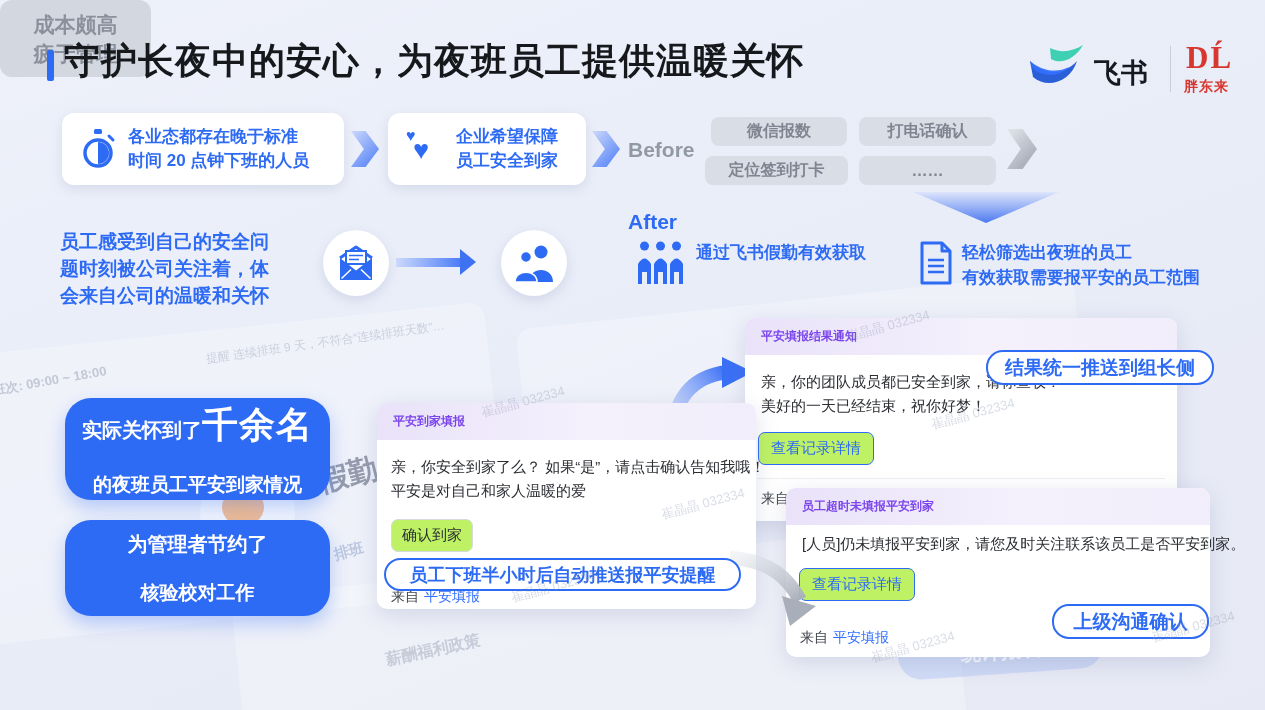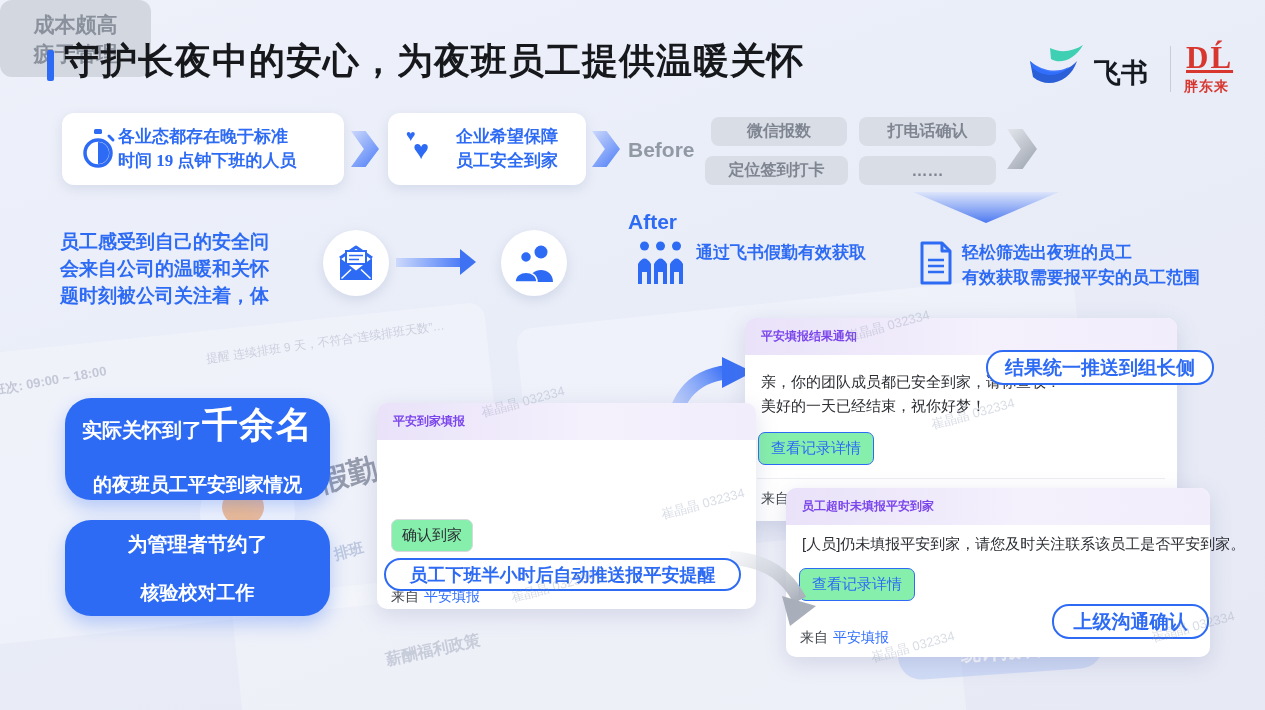--- a/index.html
+++ b/index.html
@@ -12,21 +12,21 @@
   .bg-faint{position:absolute;color:rgba(120,130,155,0.38);font-weight:bold;white-space:nowrap;}
   .bg-pill{position:absolute;background:rgba(173,196,245,0.45);border-radius:23px;color:rgba(255,255,255,0.85);
            font-weight:bold;font-size:20px;display:flex;align-items:center;justify-content:center;transform:rotate(-4deg);}
   .wm{position:absolute;color:rgba(140,152,175,0.34);font-size:13px;transform:rotate(-15deg);white-space:nowrap;z-index:6;}
   
   .accent-bar{left:47px;top:50px;width:7px;height:31px;background:#2e6bf4;border-radius:2px;}
   .page-title{left:64px;top:37px;font-size:36px;font-weight:800;color:#16181c;letter-spacing:1px;white-space:nowrap;}
   .feishu-text{left:1094px;top:55px;font-size:27px;font-weight:800;color:#151a21;}
   .logo-divider{left:1170px;top:46px;width:1px;height:46px;background:#c9cdd8;}
   .dl-text{left:1186px;top:40px;font-size:31px;font-weight:bold;color:#d7372f;
-           font-family:"Liberation Serif","DejaVu Serif",serif;letter-spacing:2px;text-decoration:underline;}
+           font-family:"Liberation Serif","DejaVu Serif",serif;letter-spacing:2px;}
   .dl-sub{left:1184px;top:78px;font-size:14px;font-weight:bold;color:#d7372f;letter-spacing:1px;}
   
   .white-box{position:absolute;background:#fff;border-radius:12px;box-shadow:0 4px 12px rgba(110,125,170,0.18);
              display:flex;align-items:center;}
   .flow-text{color:#2e6bf4;font-weight:bold;font-size:17px;line-height:24px;white-space:nowrap;}
   .chev{position:absolute;clip-path:polygon(0% 0%,52% 0%,100% 50%,52% 100%,0% 100%,46% 50%);}
   .chev-blue{background:linear-gradient(135deg,#cdd9fb,#4a7bf7);}
   .chev-gray{background:linear-gradient(135deg,#e3e6ec,#9aa1ad);}
   .before-label{left:628px;top:138px;font-size:21px;font-weight:bold;color:#9199a5;}
   .gray-pill{position:absolute;background:#d9dde5;border-radius:8px;color:#7e8591;font-weight:bold;font-size:16px;
@@ -53,21 +53,21 @@
   .stat-prefix{font-size:20px;font-weight:bold;}
   .stat-big{font-size:36px;font-weight:800;letter-spacing:1px;}
   .stat-line2{font-size:19px;font-weight:bold;margin-top:22px;white-space:nowrap;}
   
   .card{position:absolute;background:#fff;border-radius:10px;box-shadow:0 6px 22px rgba(100,110,160,0.2);}
   .card-header{position:absolute;left:0;top:0;right:0;height:37px;border-radius:10px 10px 0 0;
                background:linear-gradient(90deg,#e9e2f9 0%,#f4f0fc 55%,#f1edfa 100%);
                display:flex;align-items:center;padding-left:16px;box-sizing:border-box;}
   .card-title{color:#7b45ec;font-weight:bold;font-size:12px;}
   .card-body{position:absolute;color:#2b2e33;font-size:15px;line-height:24px;white-space:nowrap;}
-  .card-btn{position:absolute;background:#86efac;border:1px solid #d6d9de;border-radius:7px;color:#2b2e33;
+  .card-btn{position:absolute;background:#bef264;border:1px solid #d6d9de;border-radius:7px;color:#2b2e33;
             font-size:15px;display:flex;align-items:center;justify-content:center;cursor:pointer;}
   .card-btn-blue{border:1.5px solid #2e6bf4;color:#2e6bf4;}
   .callout-pill{position:absolute;background:#fff;border:2px solid #2e6bf4;border-radius:17px;color:#2e6bf4;
                 font-weight:bold;display:flex;align-items:center;justify-content:center;white-space:nowrap;z-index:6;}
   .from-row{position:absolute;font-size:14px;color:#41464d;white-space:nowrap;}
   .from-app{color:#3370ff;margin-left:5px;cursor:pointer;}
   .card-divider{position:absolute;height:1px;background:#eceef2;}
 </style>
 </head>
 <body>
@@ -99,23 +99,23 @@
   <div class="abs dl-text">DĹ</div>
   <div class="abs dl-sub">胖东来</div>
 
   <div class="white-box" style="left:62px;top:113px;width:282px;height:72px;">
     <svg style="margin-left:16px;" width="40" height="44" viewBox="0 0 40 44">
       <rect x="16" y="2" width="8" height="5" rx="1.5" fill="#2e6bf4"></rect>
       <line x1="31" y1="9" x2="35" y2="13" stroke="#2e6bf4" stroke-width="3" stroke-linecap="round"></line>
       <circle cx="20" cy="26" r="13" fill="none" stroke="#2e6bf4" stroke-width="3.5"></circle>
       <path d="M20 15 a11 11 0 0 1 0 22 Z" fill="#2e6bf4"></path>
     </svg>
-    <div class="flow-text" style="margin-left:0;font-family:Liberation Serif, serif;">
+    <div class="flow-text" style="margin-left:10px;">
       <div>各业态都存在晚于标准</div>
-      <div>时间 19 点钟下班的人员</div>
+      <div>时间 20 点钟下班的人员</div>
     </div>
   </div>
 
   <div class="chev chev-blue" style="left:351px;top:131px;width:28px;height:36px;"></div>
 
   <div class="white-box" style="left:388px;top:113px;width:198px;height:72px;">
     <div style="position:relative;width:40px;height:44px;margin-left:16px;color:#2e6bf4;">
       <span style="position:absolute;left:2px;top:0px;font-size:16px;">♥</span>
       <span style="position:absolute;left:9px;top:8px;font-size:27px;">♥</span>
     </div>
@@ -137,22 +137,22 @@
 
   <div class="gray-box">
     <div>成本颇高</div>
     <div>疲于管理</div>
   </div>
 
   <div class="abs down-tri"></div>
 
   <div class="abs warmth-text">
     <div>员工感受到自己的安全问</div>
+    <div>题时刻被公司关注着，体</div>
     <div>会来自公司的温暖和关怀</div>
-    <div>题时刻被公司关注着，体</div>
   </div>
 
   <div class="icon-circle" style="left:323px;top:230px;">
     <svg width="40" height="38" viewBox="0 0 40 38">
       <path d="M4 14 L20 3 L36 14" fill="none" stroke="#2e6bf4" stroke-width="3" stroke-linejoin="round"></path>
       <rect x="10" y="7" width="20" height="13" fill="#fff" stroke="#2e6bf4" stroke-width="2"></rect>
       <path d="M13 11.5 H27 M13 15.5 H23" stroke="#2e6bf4" stroke-width="1.5"></path>
       <path d="M4 14 V36 H36 V14 L20 26.5 Z" fill="#2e6bf4"></path>
       <path d="M5.5 34.5 L15 25.5 M34.5 34.5 L25 25.5" stroke="#fff" stroke-width="1.5"></path>
     </svg>
@@ -242,20 +242,24 @@
     <div class="from-row" style="left:16px;top:172px;">
       <span>来自</span>
     </div>
   </div>
   <div class="callout-pill" style="left:986px;top:350px;width:224px;height:31px;font-size:19px;">结果统一推送到组长侧</div>
 
   <div class="card" style="left:377px;top:403px;width:379px;height:206px;z-index:3;">
     <div class="card-header">
       <span class="card-title">平安到家填报</span>
     </div>
+    <div class="card-body" style="left:14px;top:52px;">
+      <div>亲，你安全到家了么？ 如果“是”，请点击确认告知我哦！</div>
+      <div>平安是对自己和家人温暖的爱</div>
+    </div>
     <div class="card-btn" style="left:14px;top:116px;width:80px;height:31px;">确认到家</div>
     <div class="from-row" style="left:14px;top:185px;">
       <span>来自</span><span class="from-app">平安填报</span>
     </div>
   </div>
   <div class="callout-pill" style="left:384px;top:558px;width:353px;height:29px;font-size:18px;">员工下班半小时后自动推送报平安提醒</div>
 
   <svg class="abs" style="left:722px;top:546px;z-index:5;" width="110" height="80" viewBox="0 0 110 80">
     <defs>
       <linearGradient id="graygrad" x1="0" y1="0" x2="1" y2="1">

